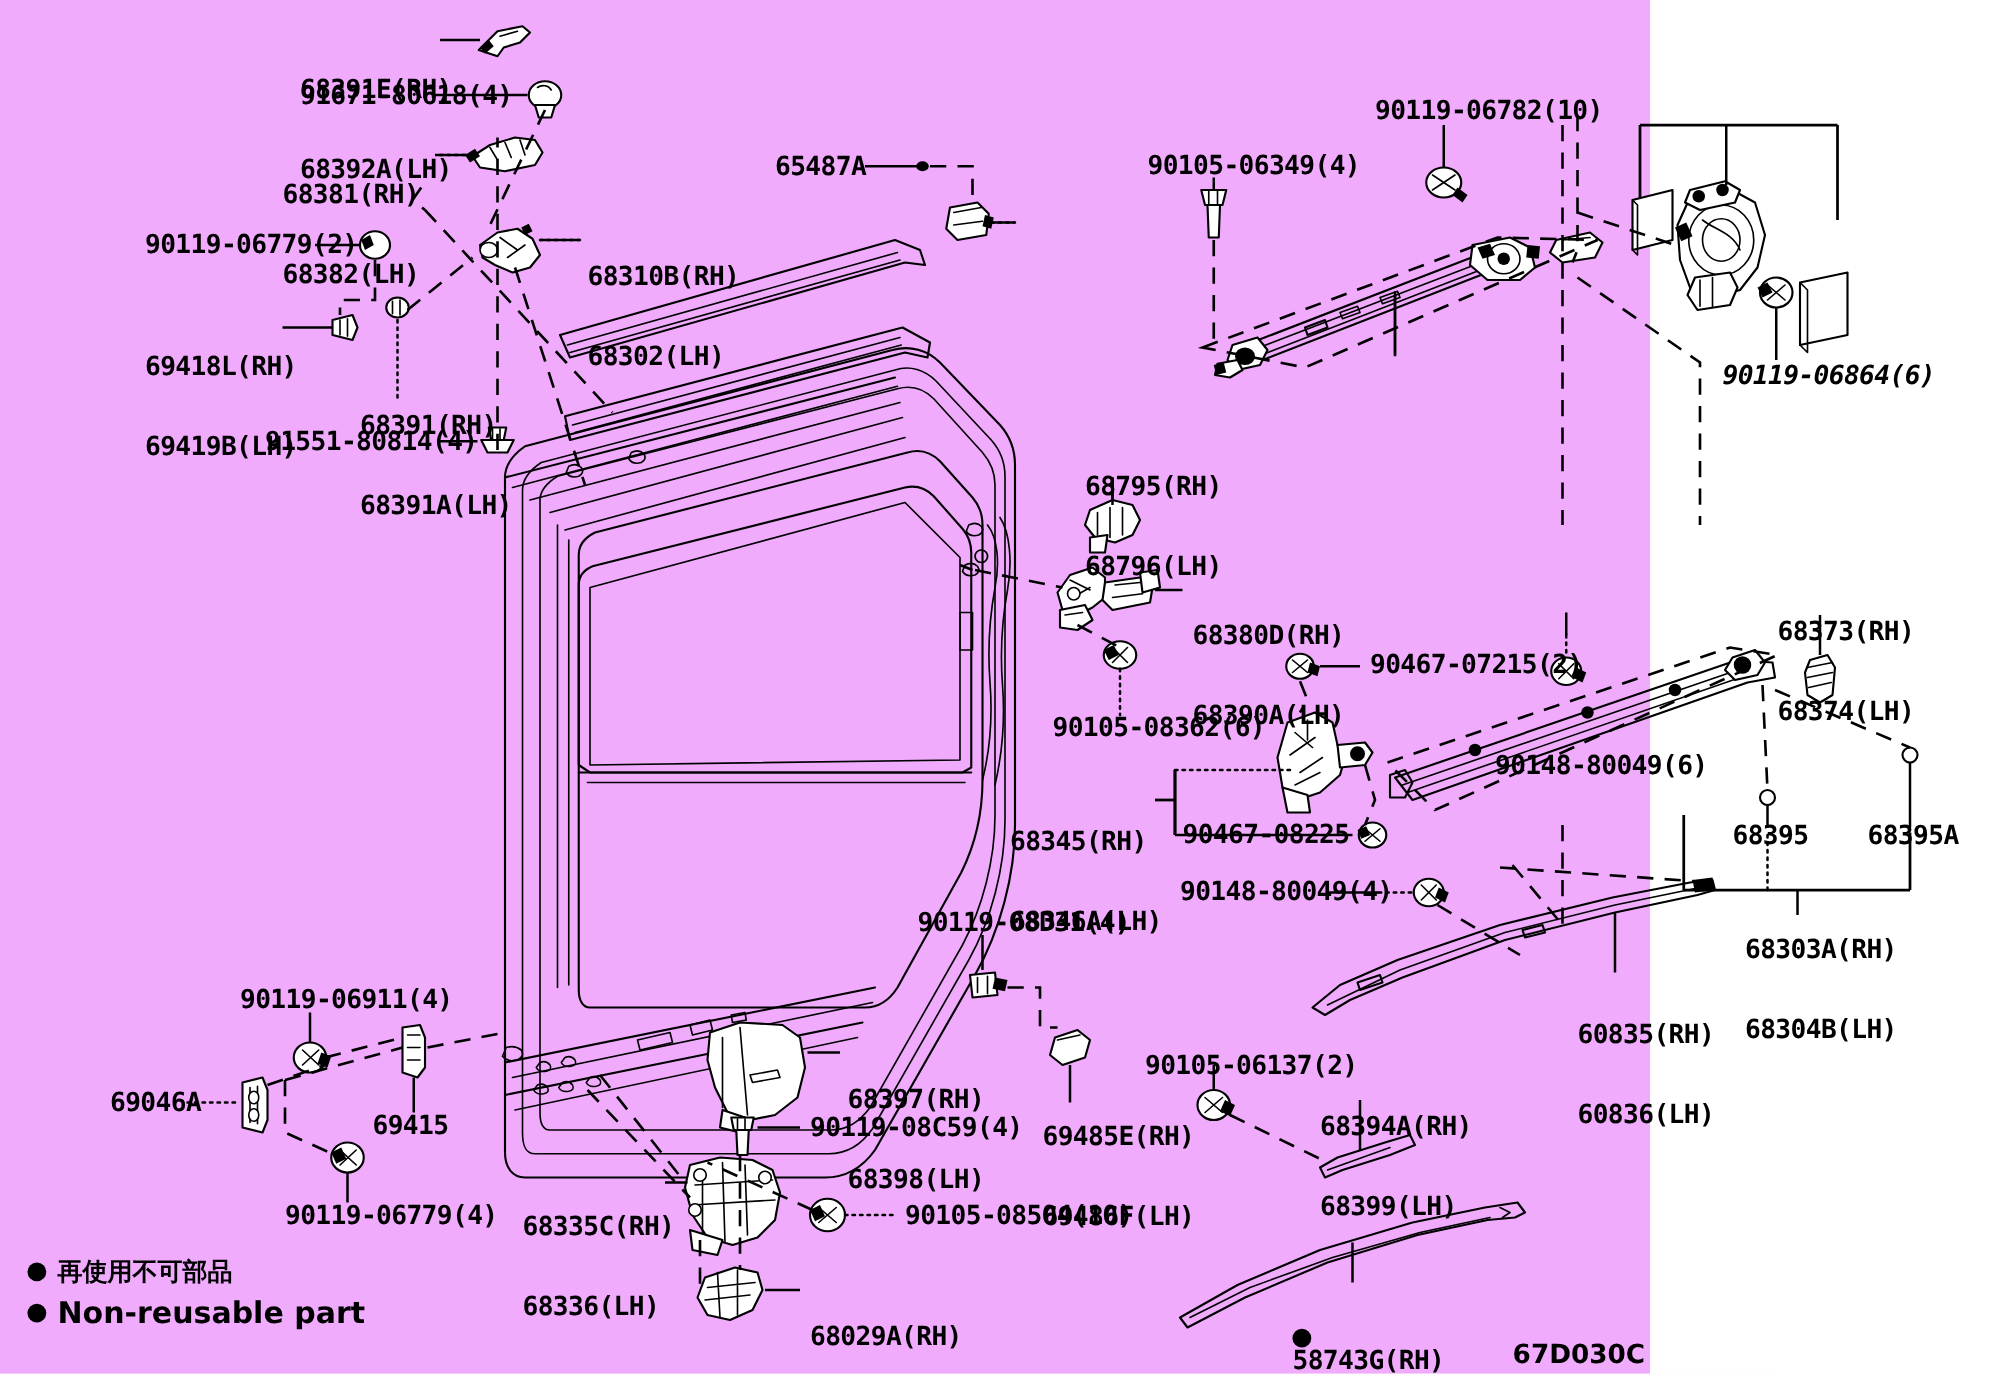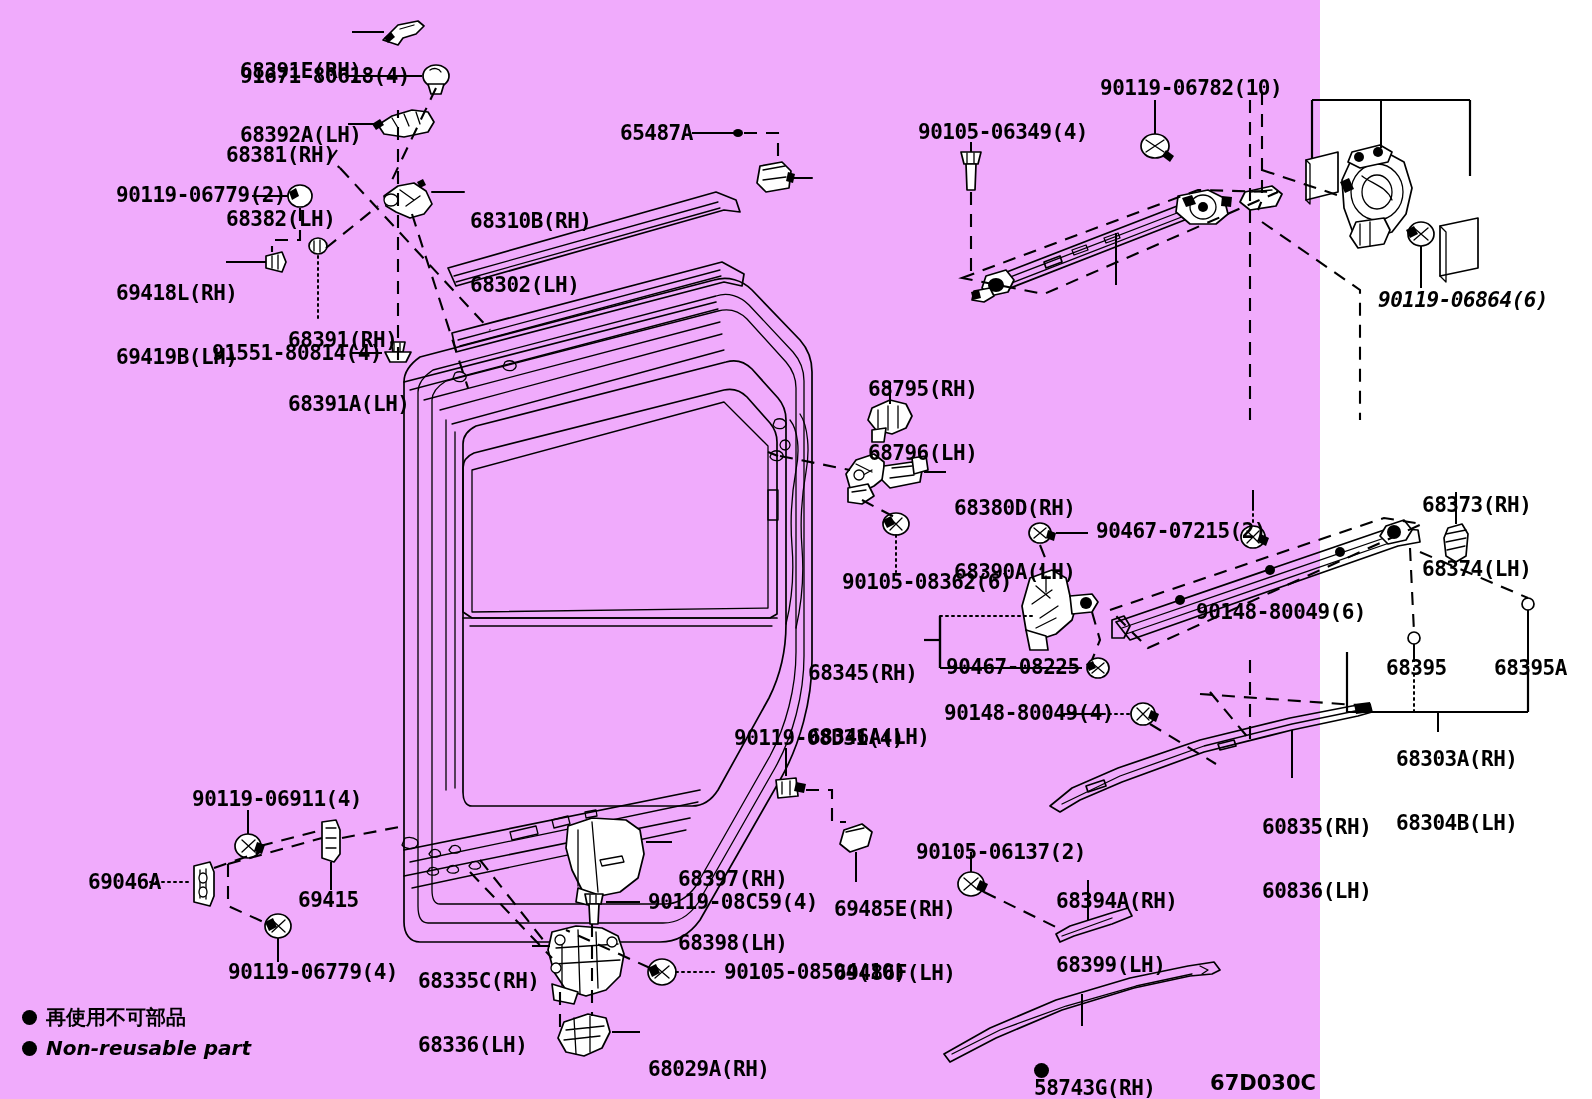--- a/index.html
+++ b/index.html
@@ -8,21 +8,21 @@
   #stage{position:relative;width:1320px;height:1099px;background:#f0abfc;}
   svg#art{position:absolute;left:0;top:0;width:1592px;height:1099px;}
   .lbl{position:absolute;font-family:"DejaVu Sans Mono","Liberation Mono",monospace;
        font-weight:700;color:#000;letter-spacing:-0.5px;white-space:pre;line-height:1.02;}
   .l1{font-size:21px;}
   .two span{display:block;}
   .legend{position:absolute;left:22px;top:1004px;}
   .legend div{display:flex;align-items:center;gap:9px;margin-bottom:5px;}
   .dot{width:15px;height:15px;border-radius:50%;background:#000;flex:0 0 auto;}
   .legend .jp{font-family:"DejaVu Sans","Liberation Sans",sans-serif;font-weight:700;font-size:20px;}
-  .legend .en{font-family:"DejaVu Sans","Liberation Sans",sans-serif;font-weight:700;font-size:20px;font-style:italic;}
+  .legend .en{font-family:"DejaVu Sans","Liberation Sans",sans-serif;font-weight:700;font-size:24px;}
   .diagid{position:absolute;right:4px;bottom:4px;font-family:"DejaVu Sans","Liberation Sans",sans-serif;
           font-weight:700;font-size:21px;letter-spacing:0px;margin-top:22px;}
   .bdot{display:inline-block;width:15px;height:15px;border-radius:50%;background:#000;
         vertical-align:-2px;margin-right:4px;}
 </style>
 </head>
 <body>
 
 <div id="stage">
 

